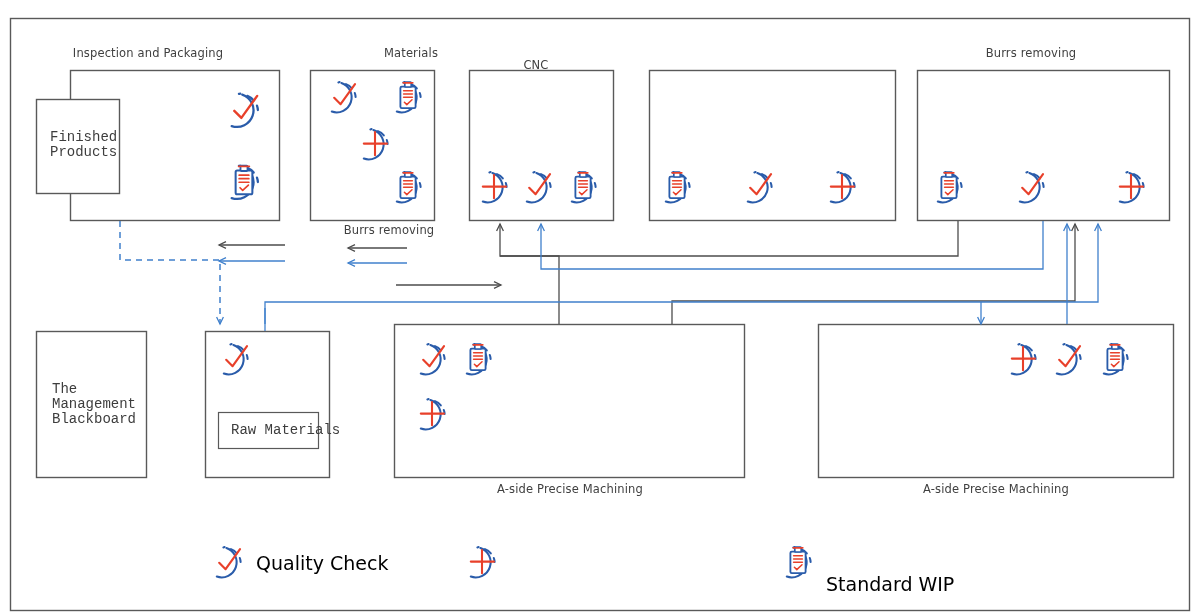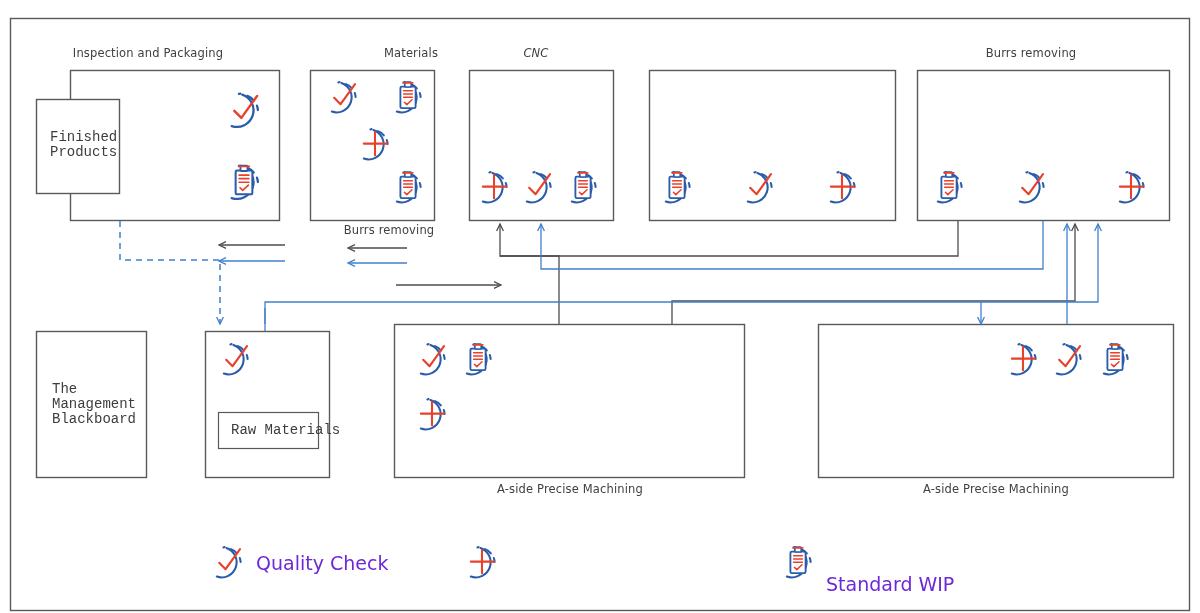--- a/index.html
+++ b/index.html
@@ -22,21 +22,21 @@
   .boxtext{
     position:absolute;
     color:#3d3d3d;
     font-size:14px;
     line-height:15px;
     font-family:Liberation Mono, monospace;
     white-space:pre-line;
   }
   .legend-text{
     position:absolute;
-    color:#6d28d9;
+    color:#000000;
     font-size:19px;
     font-family:"DejaVu Sans", sans-serif;
     white-space:nowrap;
   }
   .icon{position:absolute;}
 </style>
 </head>
 <body>
 
 <div id="stage">
@@ -93,21 +93,21 @@
 
     <path d="M981,294 L981,316" fill="none" stroke="#4080cc" stroke-width="1.3" marker-end="url(#arrHeadBlue)"></path>
 
     <path d="M1067,316 L1067,216" fill="none" stroke="#4080cc" stroke-width="1.3" marker-end="url(#arrHeadBlue)"></path>
 
     <path d="M265,300 L265,323" fill="none" stroke="#4080cc" stroke-width="1.3"></path>
   </svg>
 
   <div class="lbl center" style="left:148px;top:38px;">Inspection and Packaging</div>
   <div class="lbl center" style="left:411px;top:38px;">Materials</div>
-  <div class="lbl center" style="left:536px;top:38px;font-style:italic;">CNC</div>
+  <div class="lbl center" style="left:536px;top:50px;">CNC</div>
   <div class="lbl center" style="left:1031px;top:38px;">Burrs removing</div>
   <div class="lbl center" style="left:389px;top:215px;">Burrs removing</div>
   <div class="lbl center" style="left:570px;top:474px;">A-side Precise Machining</div>
   <div class="lbl center" style="left:996px;top:474px;">A-side Precise Machining</div>
 
   <div class="boxtext" style="left:50px;top:122px;">Finished
 Products</div>
   <div class="boxtext" style="left:52px;top:374px;">The
 Management
 Blackboard</div>

